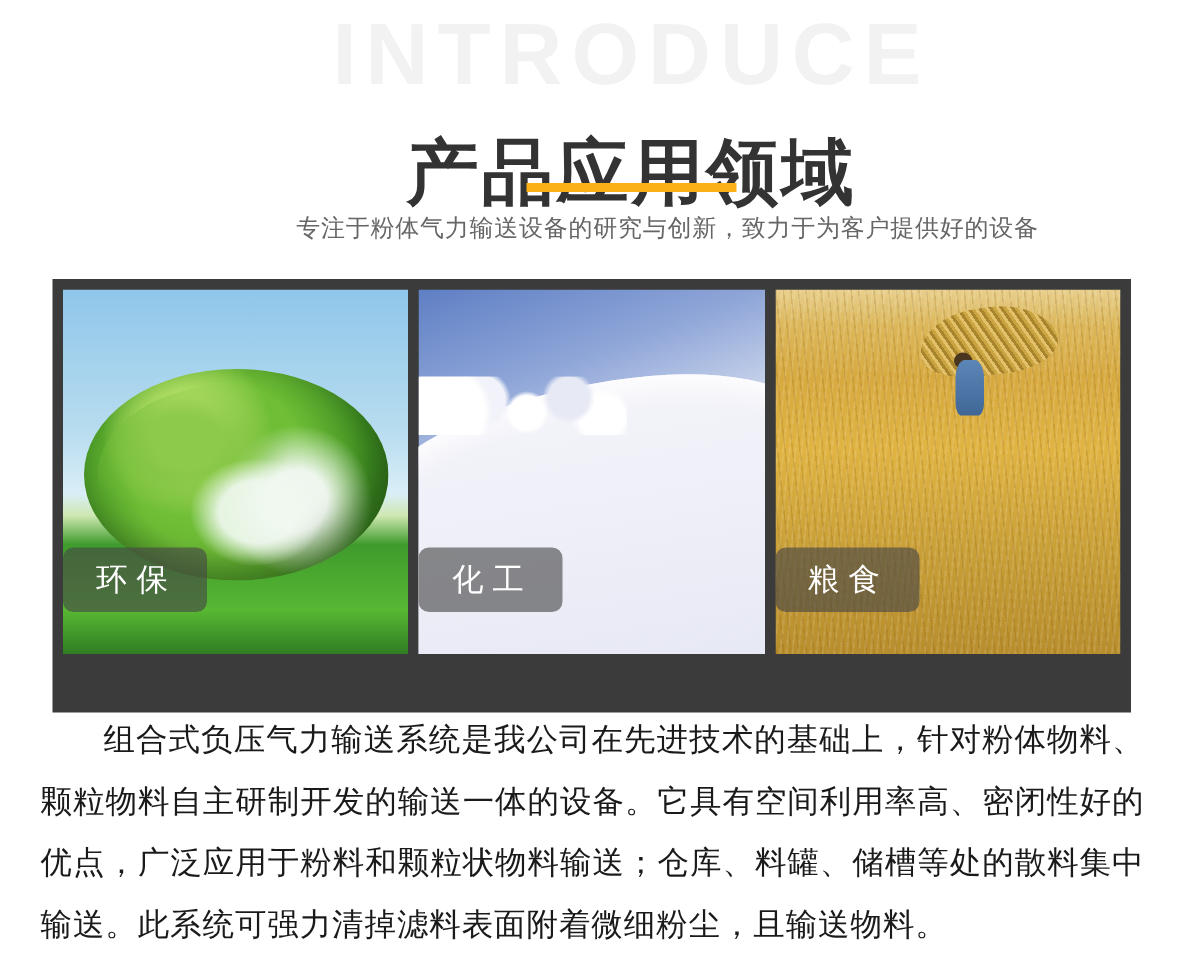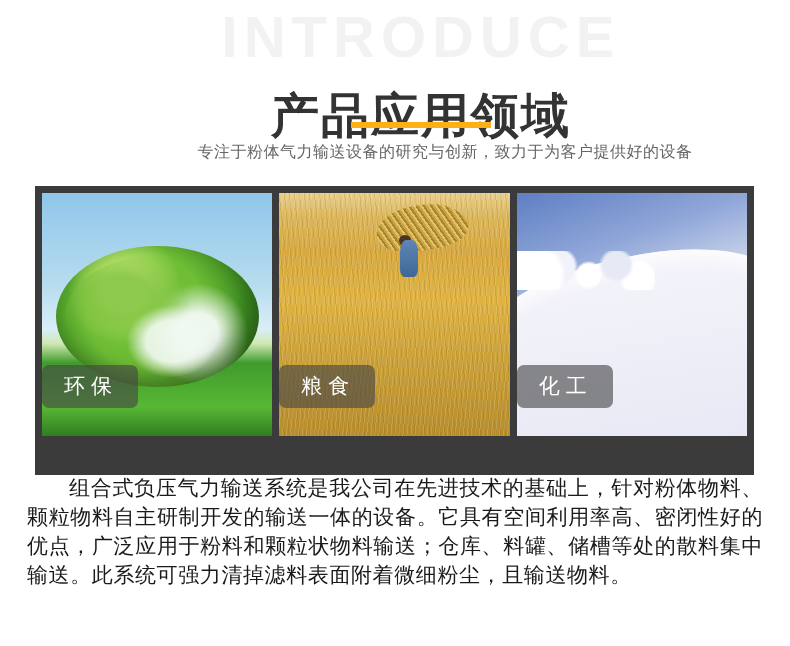--- a/index.html
+++ b/index.html
@@ -245,21 +245,21 @@
     border-radius: 0 0 0 80%;
   }
 
   
   .body-copy {
     position: absolute;
     top: 452px;
     left: 27px;
     width: 736px;
     font-size: 21px;
-    line-height: 29px;
+    line-height: 41px;
     color: #1a1a1a;
     text-indent: 2em;
     text-align: justify;
     text-justify: inter-character;
     letter-spacing: 0.6px;
   }
 </style>
 </head>
 <body>
 
@@ -268,34 +268,34 @@
   <h1 class="main-title">产品应用领域</h1>
   <div class="accent-bar"></div>
   <div class="subtitle">专注于粉体气力输送设备的研究与创新，致力于为客户提供好的设备</div>
 </div>
 
 <div class="gallery">
 
   <div class="gallery-tile">
     <div class="tile-art art-env"></div>
     <div class="tile-label">环保</div>
+  </div>
+
+  <div class="gallery-tile">
+    <div class="tile-art art-chem"></div>
+    <div class="tile-label">化工</div>
   </div>
 
   <div class="gallery-tile">
     <div class="tile-art art-grain">
       <div class="farmer">
         <div class="bundle"></div>
         <div class="head"></div>
         <div class="body"></div>
       </div>
     </div>
     <div class="tile-label">粮食</div>
   </div>
 
-  <div class="gallery-tile">
-    <div class="tile-art art-chem"></div>
-    <div class="tile-label">化工</div>
-  </div>
-
 
 </div>
 
 <p class="body-copy">组合式负压气力输送系统是我公司在先进技术的基础上，针对粉体物料、颗粒物料自主研制开发的输送一体的设备。它具有空间利用率高、密闭性好的优点，广泛应用于粉料和颗粒状物料输送；仓库、料罐、储槽等处的散料集中输送。此系统可强力清掉滤料表面附着微细粉尘，且输送物料。</p>
 
 </body></html>

